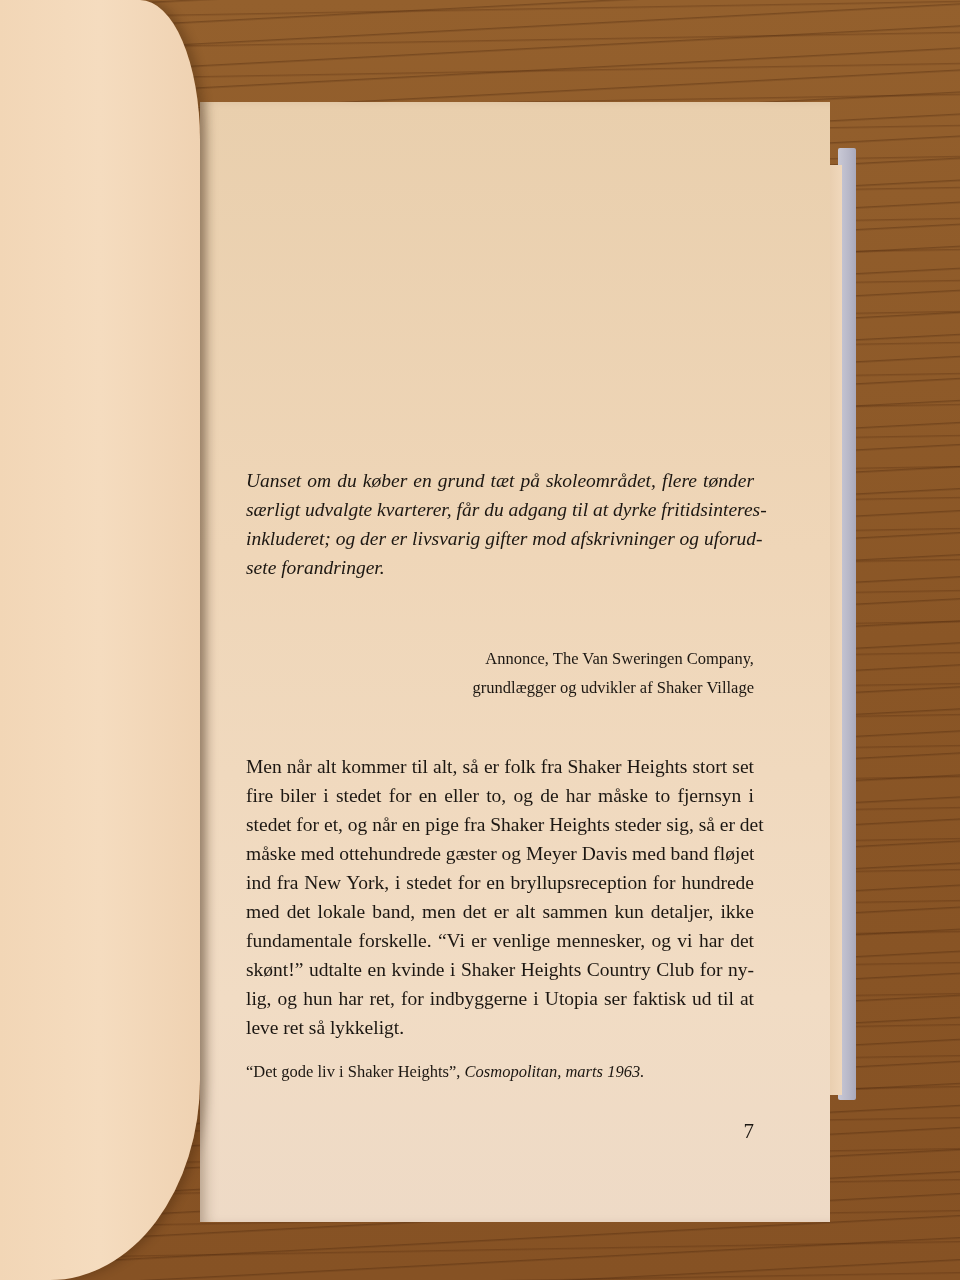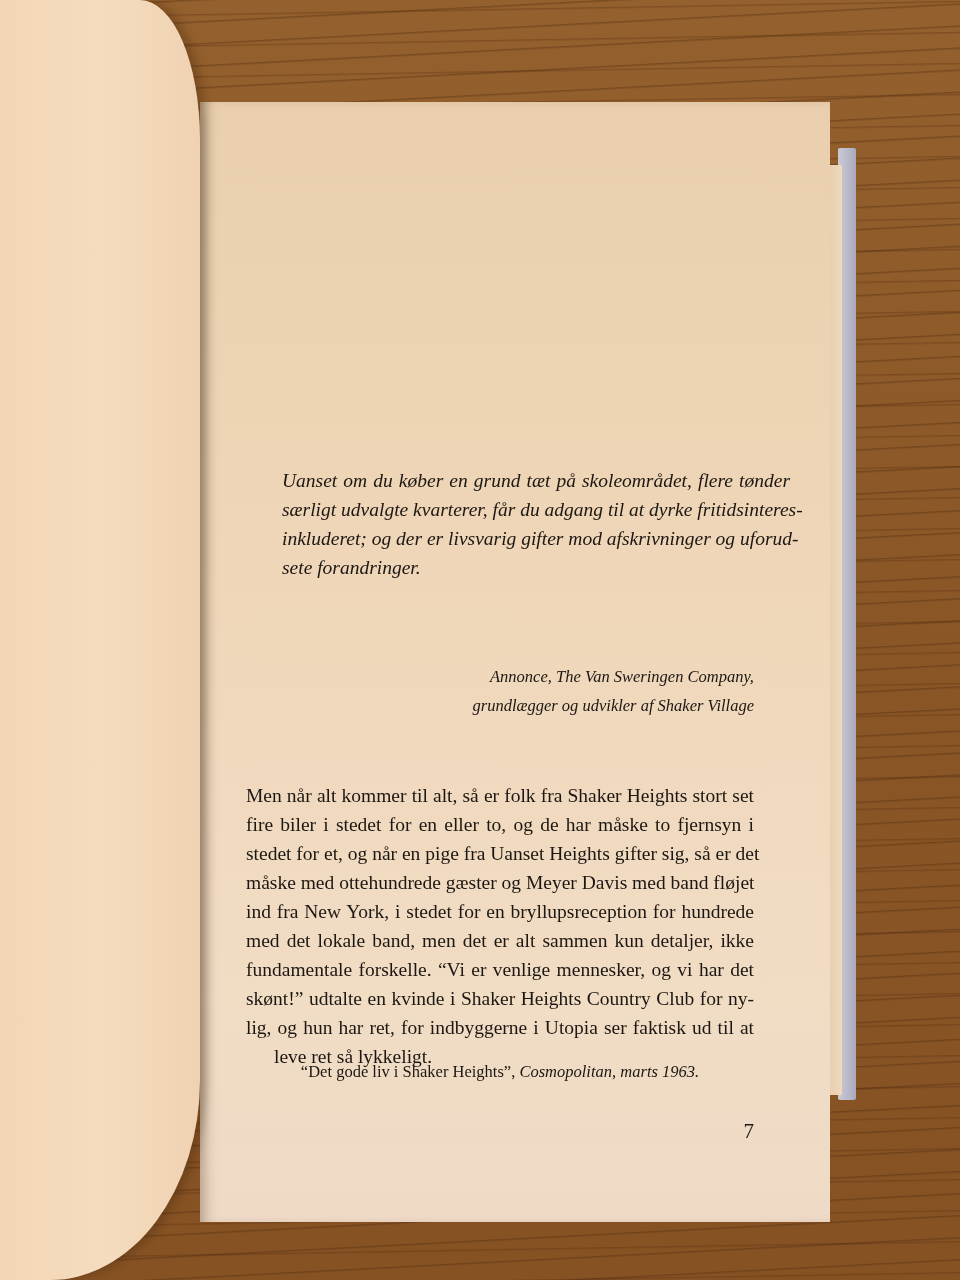--- a/index.html
+++ b/index.html
@@ -96,67 +96,65 @@
     .epigraph {
       position: absolute;
       top: 364px;
       left: 0;
       width: 508px;
       font-style: italic;
       font-size: 19.5px;
       line-height: 29px;
       text-align: justify;
       hyphens: manual;
-      margin-left: 36px;
     }
     .epigraph-line {
       display: block;
       text-align: justify;
       text-align-last: justify;
       white-space: nowrap;
     }
     .epigraph-line.last {
       text-align-last: left;
     }
 
     .attribution {
       position: absolute;
       left: 0;
       width: 508px;
       text-align: right;
       font-size: 16.5px;
       line-height: 29px;
     }
-    .attribution-1 { top: 560px; font-style: italic; }
+    .attribution-1 { top: 542px; }
 
     .body-text {
       position: absolute;
-      top: 679px;
+      top: 650px;
       left: 0;
       width: 508px;
       font-size: 19.5px;
       line-height: 29px;
     }
     .body-line {
       display: block;
       text-align: justify;
       text-align-last: justify;
       white-space: nowrap;
     }
     .body-line.last {
       text-align-last: left;
-      margin-left: 28px;
     }
 
     .source-line {
       position: absolute;
       top: 955px;
       left: 0;
       width: 508px;
-      text-align: center;
+      text-align: left;
       font-size: 16.5px;
       line-height: 29px;
     }
     .source-line .it { font-style: italic; }
 
     .page-number {
       position: absolute;
       top: 1014px;
       left: 0;
       width: 508px;
@@ -186,21 +184,21 @@
     </div>
 
     <div class="attribution attribution-1">
       <div>Annonce, The Van Sweringen Company,</div>
       <div>grundlægger og udvikler af Shaker Village</div>
     </div>
 
     <div class="body-text">
       <span class="body-line">Men når alt kommer til alt, så er folk fra Shaker Heights stort set</span>
       <span class="body-line">fire biler i stedet for en eller to, og de har måske to fjernsyn i</span>
-      <span class="body-line">stedet for et, og når en pige fra Uanset Heights gifter sig, så er det</span>
+      <span class="body-line">stedet for et, og når en pige fra Shaker Heights steder sig, så er det</span>
       <span class="body-line">måske med ottehundrede gæster og Meyer Davis med band fløjet</span>
       <span class="body-line">ind fra New York, i stedet for en bryllupsreception for hundrede</span>
       <span class="body-line">med det lokale band, men det er alt sammen kun detaljer, ikke</span>
       <span class="body-line">fundamentale forskelle. “Vi er venlige mennesker, og vi har det</span>
       <span class="body-line">skønt!” udtalte en kvinde i Shaker Heights Country Club for ny-</span>
       <span class="body-line">lig, og hun har ret, for indbyggerne i Utopia ser faktisk ud til at</span>
       <span class="body-line last">leve ret så lykkeligt.</span>
     </div>
 
     <div class="source-line">

